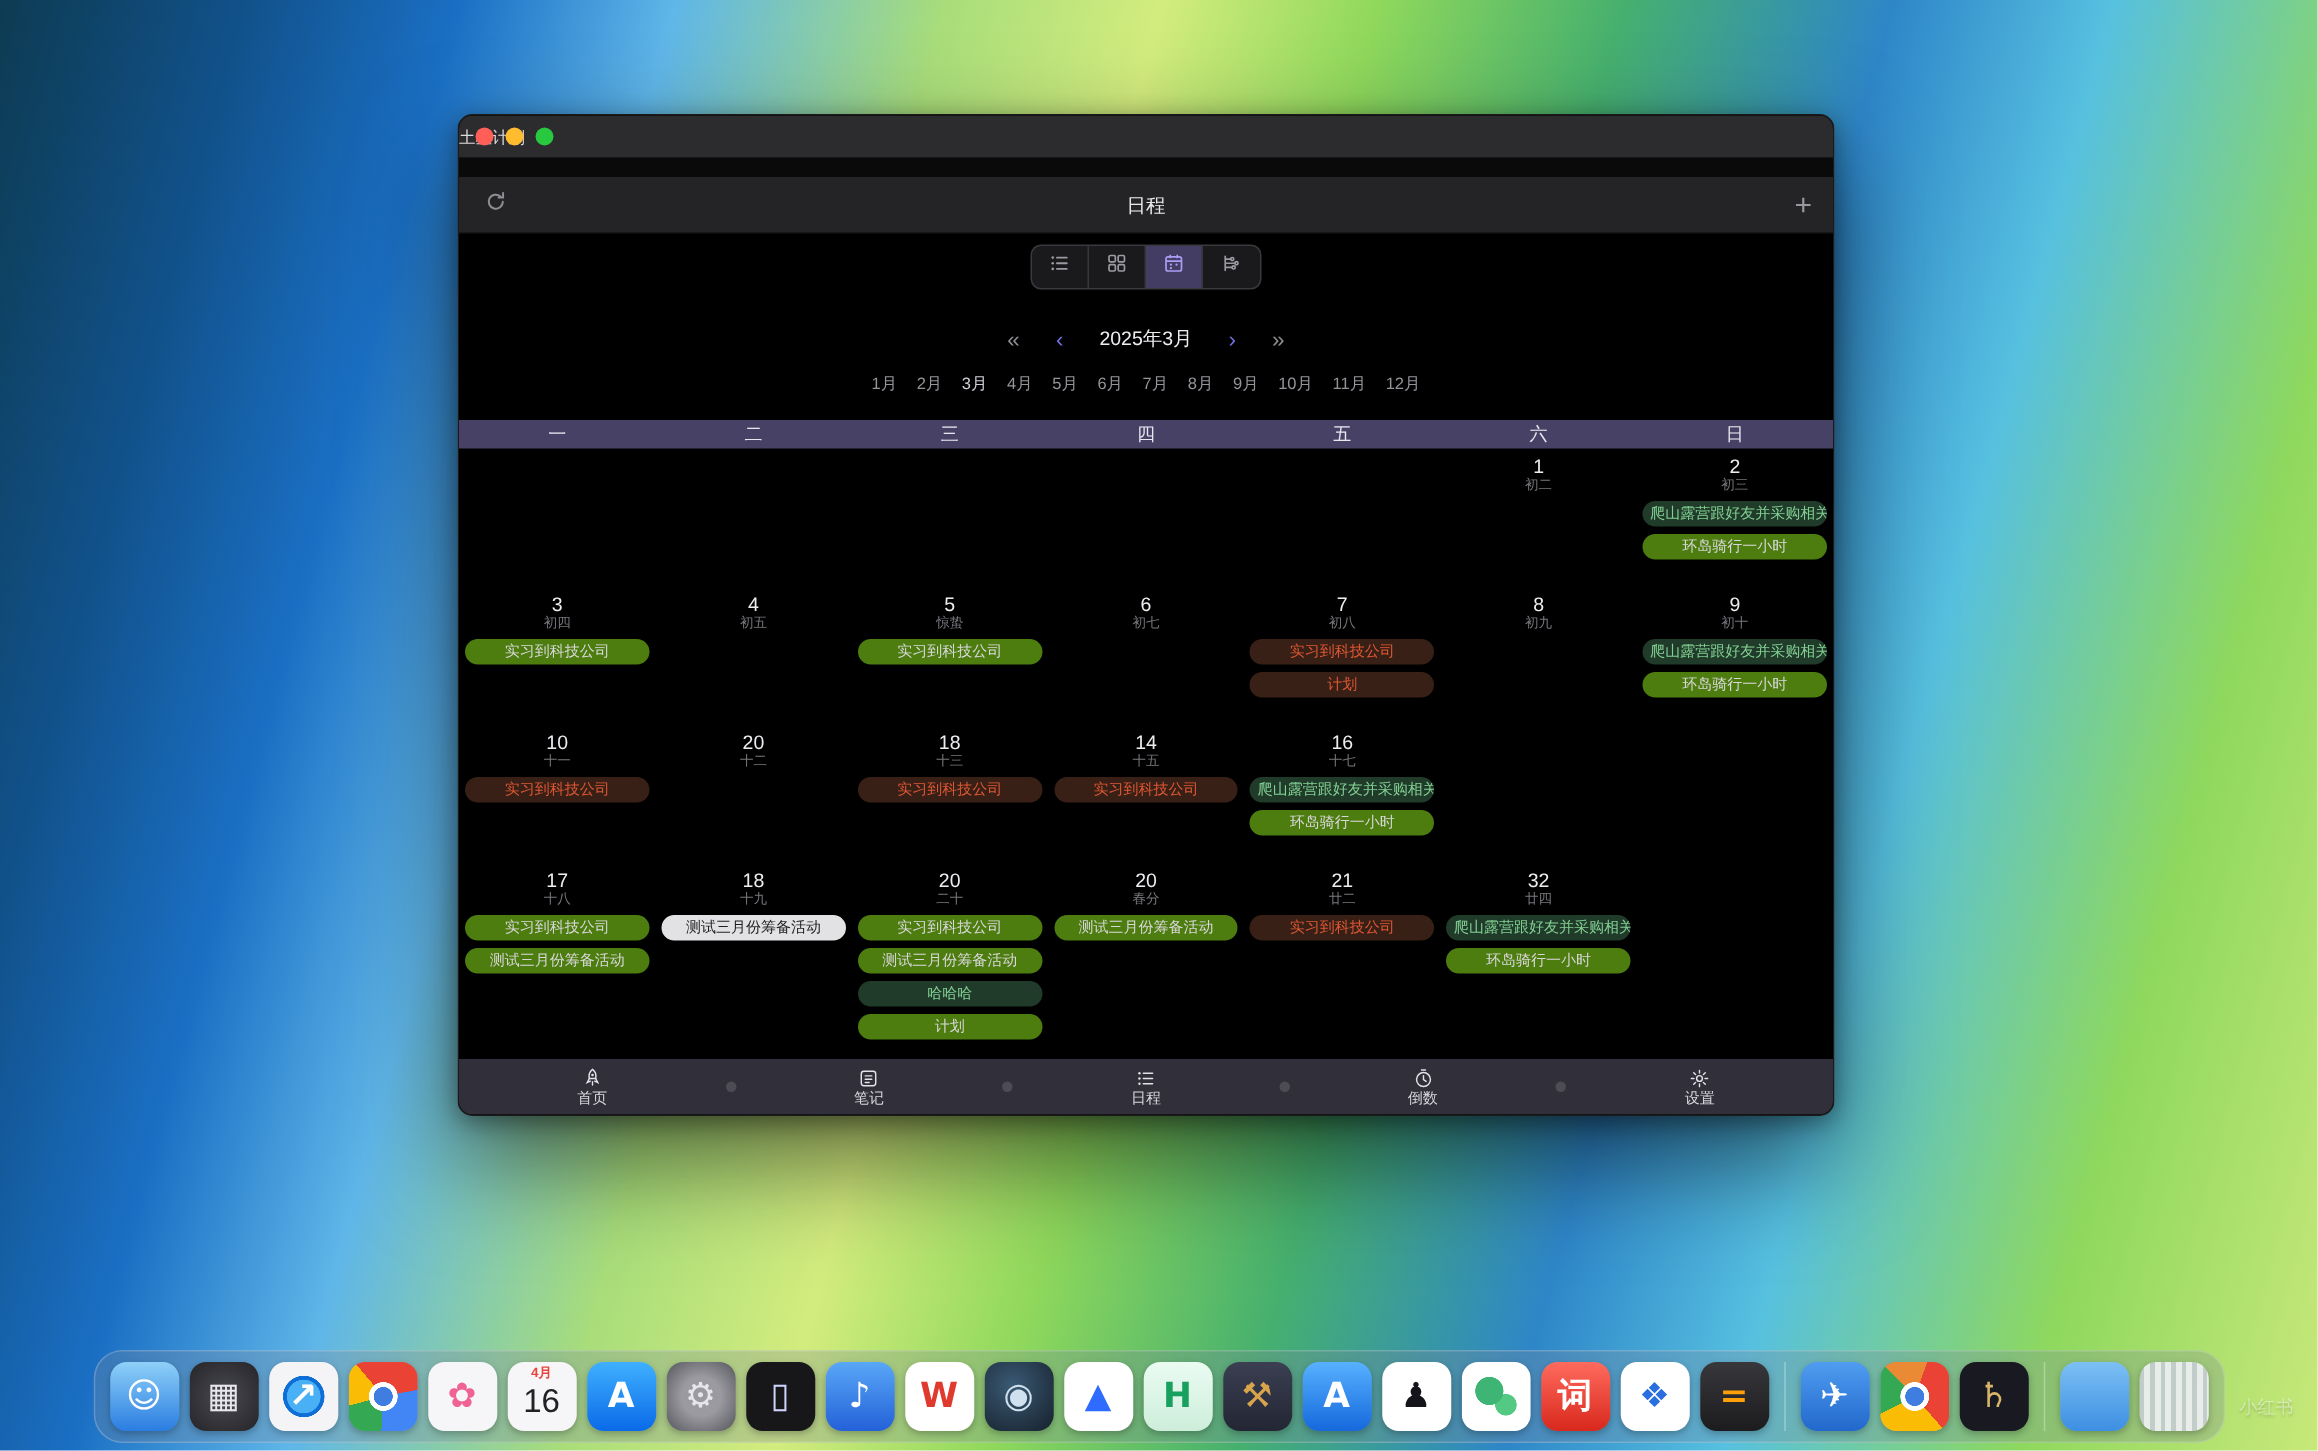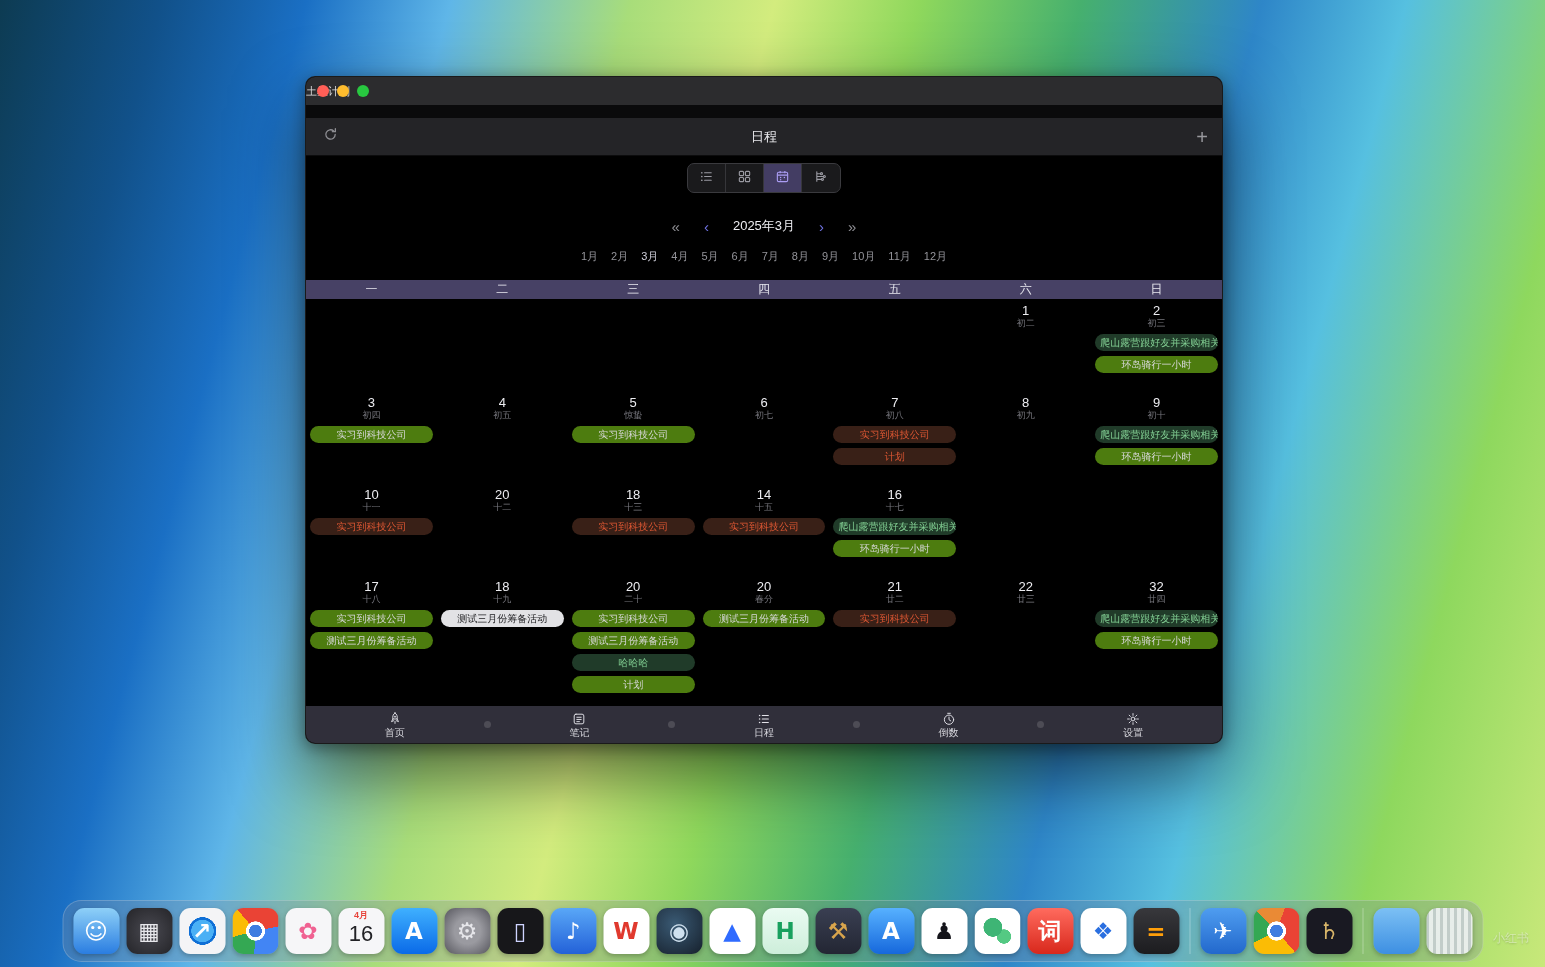--- a/index.html
+++ b/index.html
@@ -324,24 +324,20 @@
             <div class="day-num">20</div>
             <div class="day-lunar">春分</div>
             <div class="event-pill event-gray">测试三月份筹备活动</div>
           </div>
           <div class="day-cell">
             <div class="day-num">21</div>
             <div class="day-lunar">廿二</div>
             <div class="event-pill event-orange">实习到科技公司</div>
           </div>
           <div class="day-cell">
-            <div class="day-num">22</div>
-            <div class="day-lunar">廿三</div>
-          </div>
-          <div class="day-cell">
             <div class="day-num">32</div>
             <div class="day-lunar">廿四</div>
             <div class="event-pill event-green">爬山露营跟好友并采购相关物品</div>
             <div class="event-pill event-gray">环岛骑行一小时</div>
           </div>
         </div>
       </div>
 
   </div>
 

